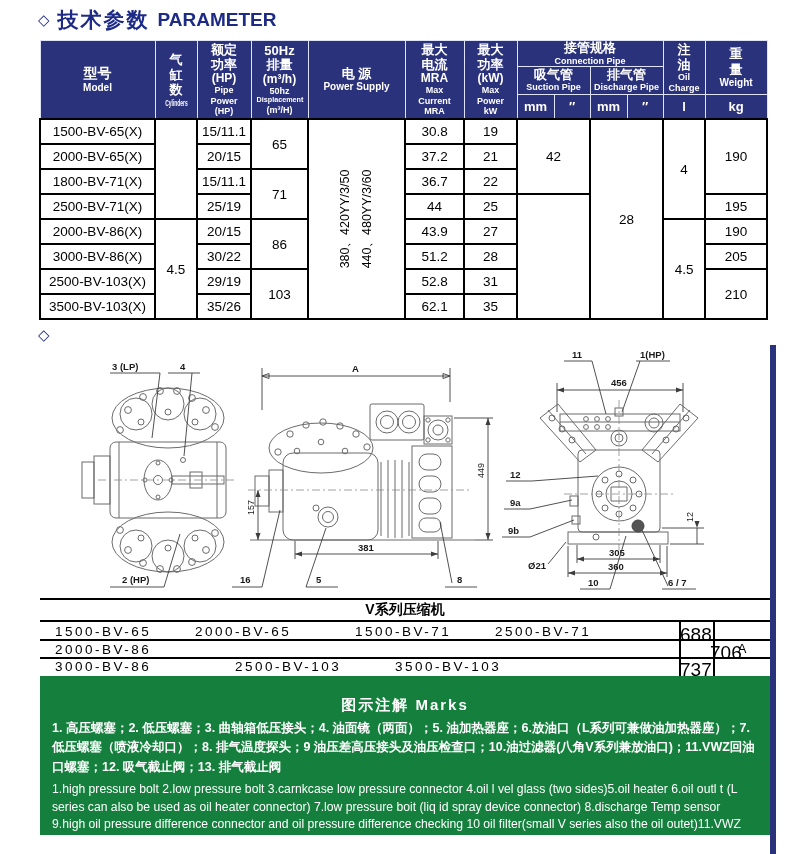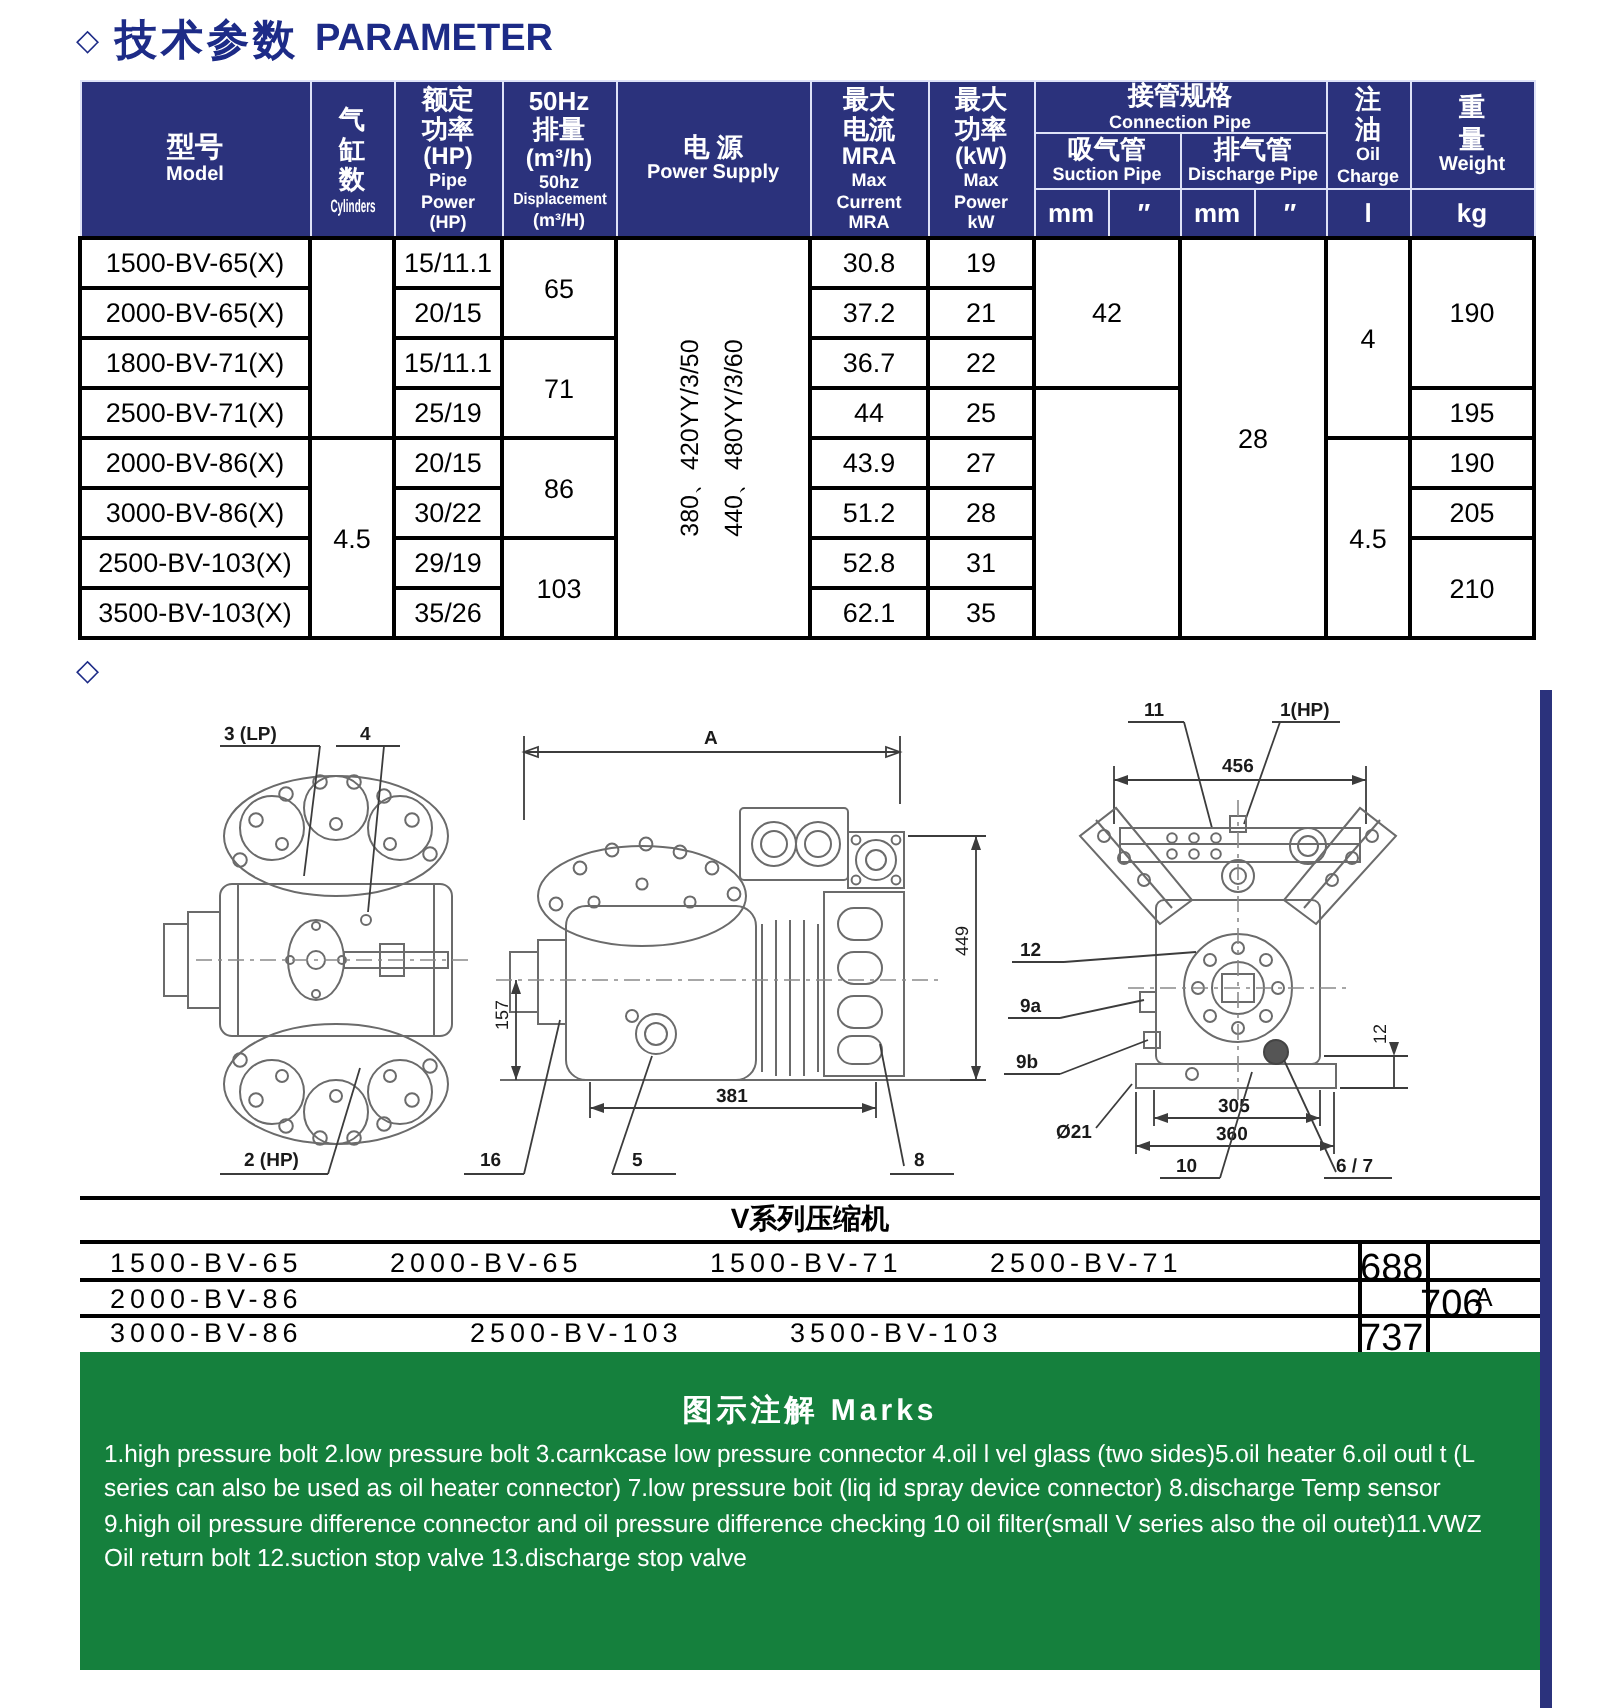--- a/index.html
+++ b/index.html
@@ -516,17 +516,18 @@
 
     <div class="mdl" style="left:15px;top:61px;">3000-BV-86</div>
     <div class="mdl" style="left:195px;top:61px;">2500-BV-103</div>
     <div class="mdl" style="left:355px;top:61px;">3500-BV-103</div>
     <div class="val" style="top:61px;">737</div>
     <div class="acol">A</div>
   </div>
 
   <div id="marks">
     <div class="mtitle">图示注解  Marks</div>
+    <div class="mcn">1. 高压螺塞；2. 低压螺塞；3. 曲轴箱低压接头；4. 油面镜（两面）；5. 油加热器座；6.放油口（L系列可兼做油加热器座）；7. 低压螺塞（喷液冷却口）；8. 排气温度探头；9 油压差高压接头及油压检查口；10.油过滤器(八角V系列兼放油口)；11.VWZ回油口螺塞；12. 吸气截止阀；13. 排气截止阀</div>
     <div class="men">1.high pressure bolt 2.low pressure bolt 3.carnkcase low pressure connector 4.oil l vel glass (two sides)5.oil heater 6.oil outl t (L series can also be used as oil heater connector) 7.low pressure boit (liq id spray device connector) 8.discharge Temp sensor 9.high oil pressure difference connector and oil pressure difference checking 10 oil filter(small V series also the oil outet)11.VWZ Oil return bolt 12.suction stop valve 13.discharge stop valve</div>
   </div>
 
   <div id="sidebar-bar"></div>
 </div>
 
 </body></html>

